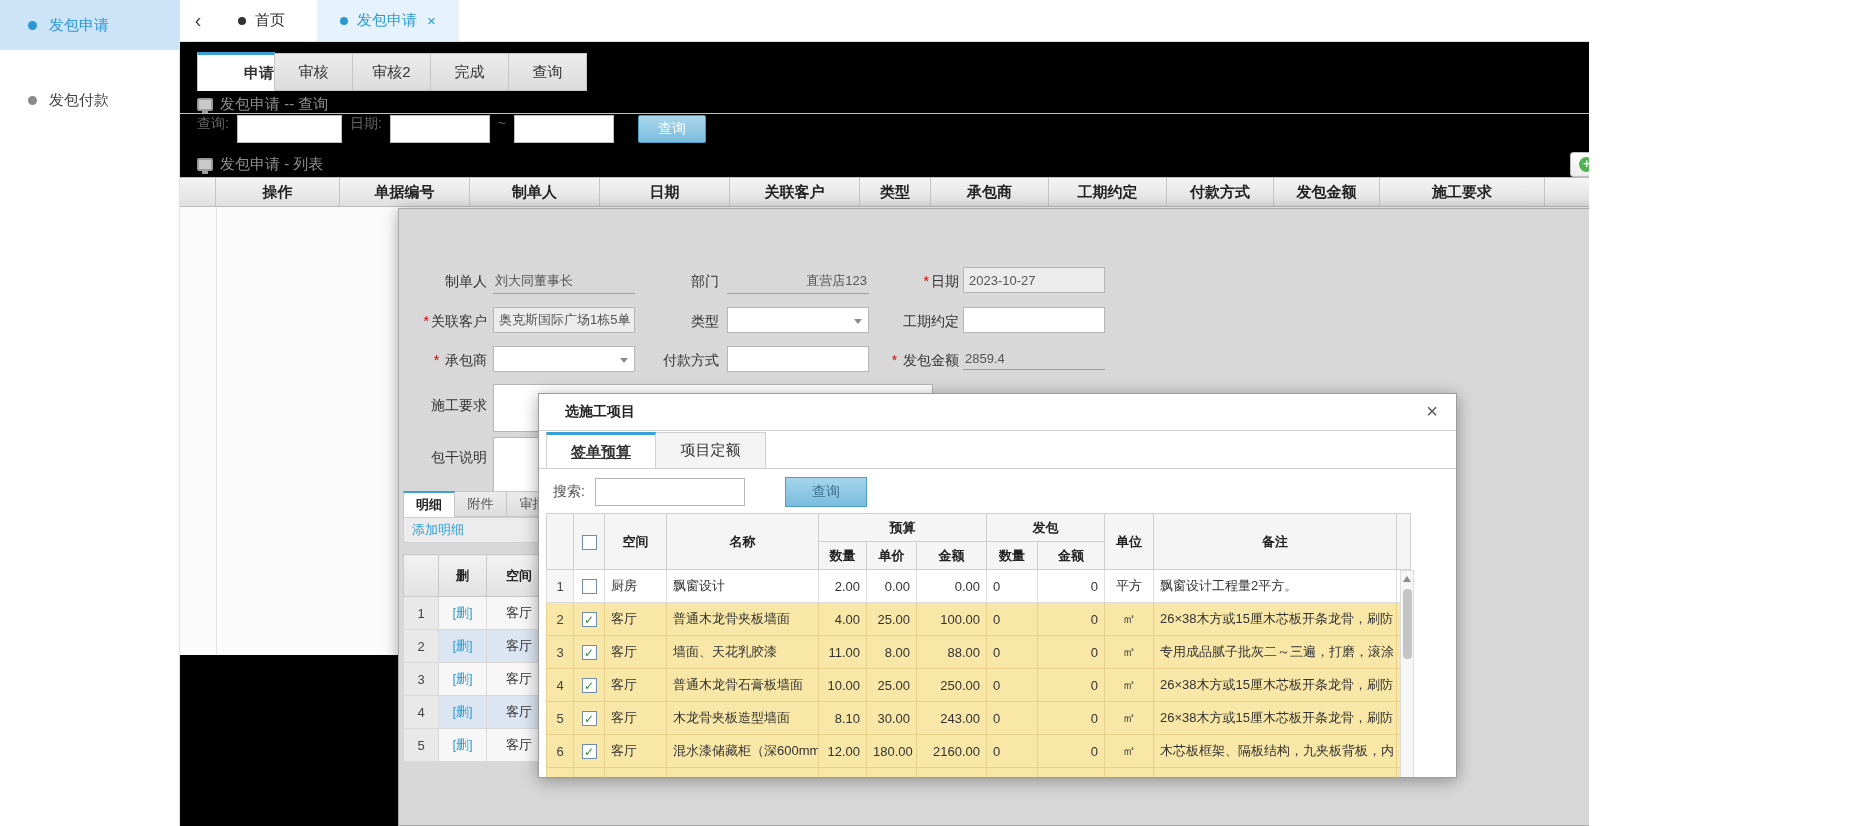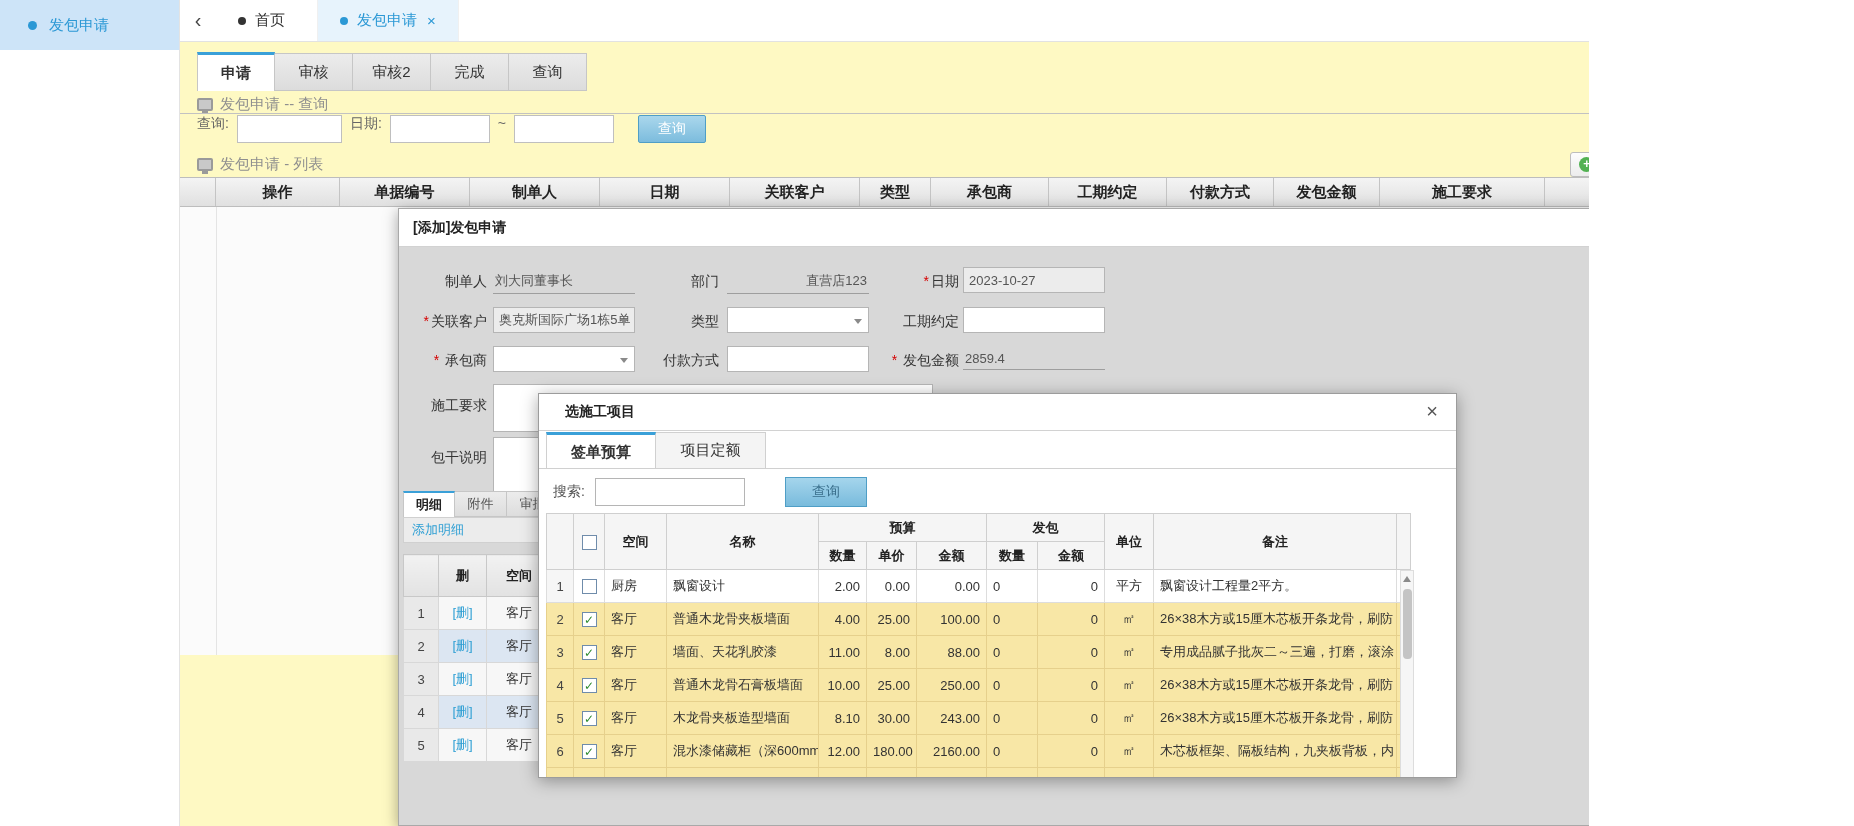--- a/index.html
+++ b/index.html
@@ -1,18 +1,18 @@
 <!DOCTYPE html>
 <html><head>
 <meta charset="utf-8">
 <style>
   * { margin:0; padding:0; box-sizing:border-box; }
   html,body { width:1854px; height:826px; overflow:hidden; }
   body { font-family:"Liberation Sans","DejaVu Sans",sans-serif; font-size:14px; color:#333; }
-  #screen { position:relative; width:1589px; height:826px; background:#fef9c3; overflow:hidden; }
+  #screen { position:relative; width:1589px; height:826px; background:#000000; overflow:hidden; }
   .abs { position:absolute; }
 
   
   .sidebar { left:0; top:0; width:180px; height:826px; background:#fff; border-right:1px solid #e3e3e3; z-index:2; }
   .side-item { display:flex; align-items:center; height:50px; padding-left:28px; cursor:pointer; font-size:15px; color:#444; }
   .side-item .dot { width:9px; height:9px; border-radius:50%; background:#8a8a8a; margin-right:12px; }
   .side-item.active { background:#cde4f8; color:#2b98d5; }
   .side-item.active .dot { background:#2b98d5; }
   .side-item + .side-item { margin-top:25px; }
 
@@ -25,21 +25,21 @@
   .top-tab.active .dot { background:#2b98d5; }
   .top-tab .close-x { margin-left:10px; color:#2b98d5; font-size:15px; }
   .topbar-right { margin-left:auto; display:flex; }
   .menu-icon { width:40px; display:flex; align-items:center; justify-content:center; font-size:19px; color:#444; cursor:pointer; }
 
   
   .content { left:180px; top:42px; width:1658px; height:784px; }
   .subtabs { position:absolute; left:17px; top:10px; display:flex; height:39px; align-items:flex-end; }
   .subtab { width:78px; height:38px; display:flex; align-items:center; justify-content:center; background:linear-gradient(#ececec,#dcdcdc); border:1px solid #c6c6c6; border-left:none; font-size:15px; color:#333; cursor:pointer; }
   .subtab:first-child { border-left:1px solid #c6c6c6; }
-  .subtab.active { background:#fff; border-top:3px solid #3aa0d8; border-bottom:none; font-weight:bold; height:39px; }
+  .subtab.active { background:#fff; border-top:3px solid #3aa0d8; border-bottom:none; font-weight:bold; height:39px;justify-content:flex-end; }
   .section-title { position:absolute; display:flex; align-items:center; color:#8f8f8f; font-size:15px; }
   .monitor-ic { width:16px; height:13px; border:2px solid #9a9a9a; border-radius:2px; background:#c9c9c9; margin-right:7px; position:relative; }
   .monitor-ic::after { content:""; position:absolute; left:3px; bottom:-5px; width:6px; height:3px; background:#9a9a9a; }
   .hrule { position:absolute; left:0; width:1658px; border-top:1px solid #c2c2c2; }
   .query-row { position:absolute; left:17px; top:73px; display:flex; height:34px; color:#666; font-size:14px; }
   .q-input { height:28px; background:#fff; border:1px solid #bfbfbf; margin:0 8px; font:inherit; padding:0 5px; }
   .btn-query { width:68px; height:28px; background:linear-gradient(#aad7ec,#7cbcdd); border:1px solid #4f9ec6; color:#fff; font-size:14px; border-radius:2px; cursor:pointer; }
   .list-buttons { position:absolute; right:28px; top:142px; display:flex; gap:6px; }
   .tool-btn { display:flex; align-items:center; height:25px; padding:0 8px; background:linear-gradient(#fdfdfd,#ececec); border:1px solid #bdbdbd; border-radius:3px; font-size:13px; color:#333; cursor:pointer; }
   .ic-circle { width:15px; height:15px; border-radius:50%; color:#fff; font-size:12px; font-weight:bold; line-height:15px; text-align:center; margin-right:4px; }
@@ -94,21 +94,21 @@
   .modal-vscroll { position:absolute; right:1px; top:38px; width:14px; bottom:38px; background:#efefef; }
   .modal-vscroll .thumb { position:absolute; left:2px; top:8px; width:10px; height:140px; background:#c0c0c0; border-radius:5px; }
   .modal-footer { position:absolute; left:0; right:0; bottom:0; height:38px; background:#fafafa; border-top:1px solid #c9c9c9; display:flex; align-items:center; justify-content:flex-end; gap:18px; padding-right:22px; z-index:5; }
   .btn-plain { width:72px; height:27px; background:#fff; border:1px solid #b5b5b5; border-radius:2px; font-size:14px; color:#444; cursor:pointer; }
   .btn-primary { width:84px; height:28px; background:#2a7ab0; border:1px solid #1f648f; border-radius:2px; font-size:14px; font-weight:bold; color:#fff; cursor:pointer; }
 
   
   .picker-modal { left:538px; top:393px; width:919px; height:385px; background:#fff; border:1px solid #9c9c9c; box-shadow:0 3px 16px rgba(0,0,0,.35); z-index:20; overflow:hidden; }
   .pk-tabs { position:absolute; left:7px; top:37px; display:flex; height:38px; align-items:flex-end; }
   .pk-tab { width:110px; height:37px; display:flex; align-items:center; justify-content:center; background:#f4f4f4; border:1px solid #d0d0d0; border-left:none; font-size:15px; color:#333; cursor:pointer; }
-  .pk-tab:first-child { border-left:1px solid #d0d0d0; }
+  .pk-tab:first-child { border-left:1px solid #d0d0d0;text-decoration:underline; }
   .pk-tab.active { background:#fff; border-top:3px solid #3aa0d8; border-bottom:none; font-weight:bold; }
   .pk-tabline { position:absolute; left:0; right:0; top:74px; border-top:1px solid #d0d0d0; }
   .pk-search { position:absolute; left:14px; top:82px; display:flex; align-items:center; height:32px; color:#555; }
   .pk-input { width:150px; height:28px; border:1px solid #b5b5b5; margin:0 10px; font:inherit; padding:0 5px; }
   .pk-query { margin-left:30px; width:82px; height:30px; background:linear-gradient(#a5d5ec,#79bbdc); border:1px solid #4f9ec6; color:#3a6f8c; font-size:14px; cursor:pointer; }
 
   .pk-tablewrap { position:absolute; left:7px; top:119px; width:868px; height:266px; }
   .pk-table { border-collapse:collapse; table-layout:fixed; width:864px; font-size:13px; }
   .pk-table th { background:#f5f5f5; border:1px solid #cfcfcf; font-weight:bold; color:#222; height:28px; padding:0 2px; }
   .pk-table td { border:1px solid #ddd; height:33px; padding:0 6px; white-space:nowrap; overflow:hidden; color:#333; background:#fff; }
@@ -127,20 +127,24 @@
 
 <div id="screen">
 
   <aside class="abs sidebar">
 
       <div class="side-item active">
         <span class="dot"></span>
         <span>发包申请</span>
       </div>
 
+      <div class="side-item">
+        <span class="dot"></span>
+        <span>发包付款</span>
+      </div>
 
   </aside>
 
   <div class="abs topbar">
     <div class="nav-chevron">‹</div>
 
       <div class="top-tab">
         <span class="dot"></span>
         <span>首页</span>
         <span class="close-x"></span>
@@ -247,23 +251,20 @@
     </div>
     <div class="list-body"></div>
   </div>
 
   <div class="abs page-scroll">
     <div class="thumb"></div>
     <span class="tri-down" style="bottom:6px;"></span>
   </div>
 
   <div class="abs add-modal">
-    <div class="modal-titlebar">
-      <span>[添加]发包申请</span>
-    </div>
     <span class="modal-close" style="right:30px;">×</span>
 
     <div class="form-label" style="left:0px; top:64px; width:88px;"><span>制单人</span></div>
     <div class="u-field" style="left:94px; top:60px;">刘大同董事长</div>
     <div class="form-label" style="left:230px; top:64px; width:90px;"><span>部门</span></div>
     <div class="u-field" style="left:328px; top:60px; width:142px;text-align:right;">直营店123</div>
     <div class="form-label" style="left:470px; top:64px; width:90px;"><span class="req">*</span><span>日期</span></div>
     <div class="box-field box-gray" style="left:564px; top:58px;">2023-10-27</div>
 
     <div class="form-label" style="left:0px; top:104px; width:88px;"><span class="req">*</span><span>关联客户</span></div>

